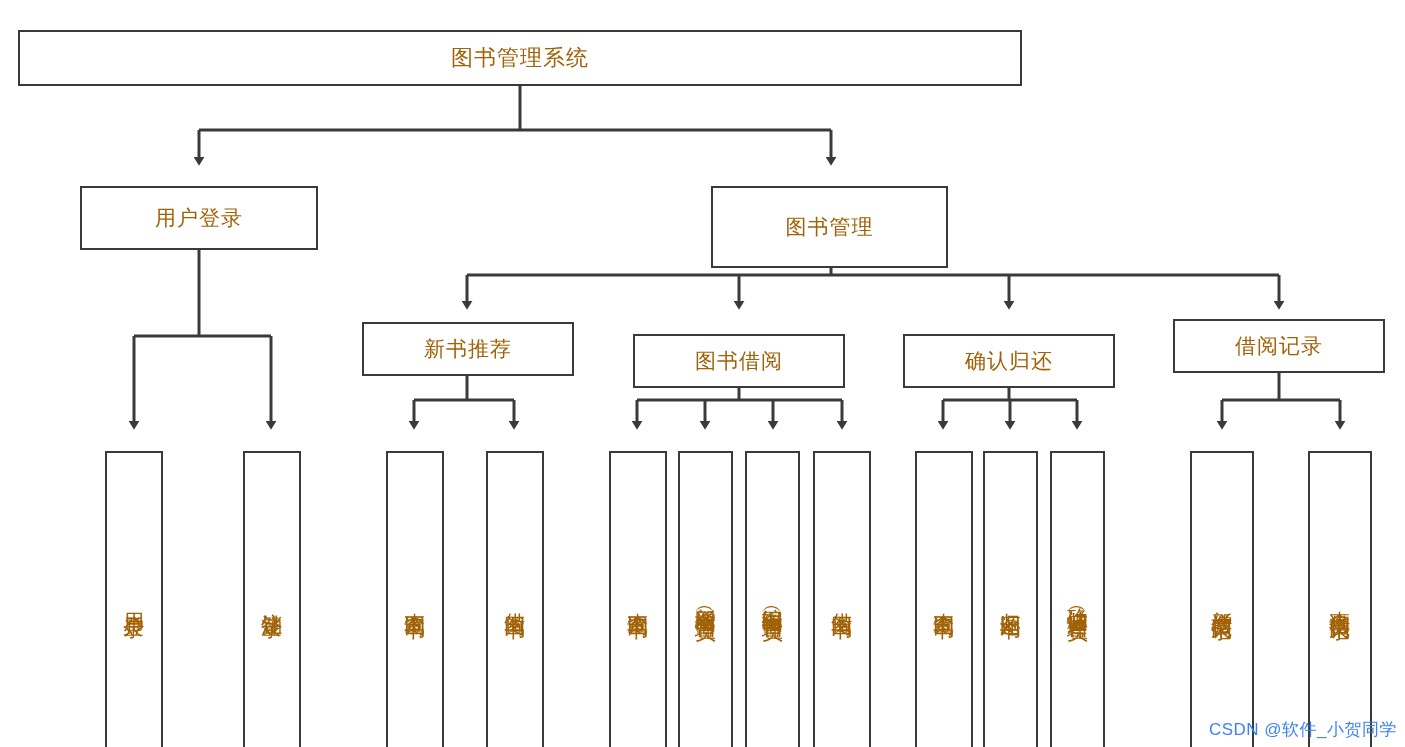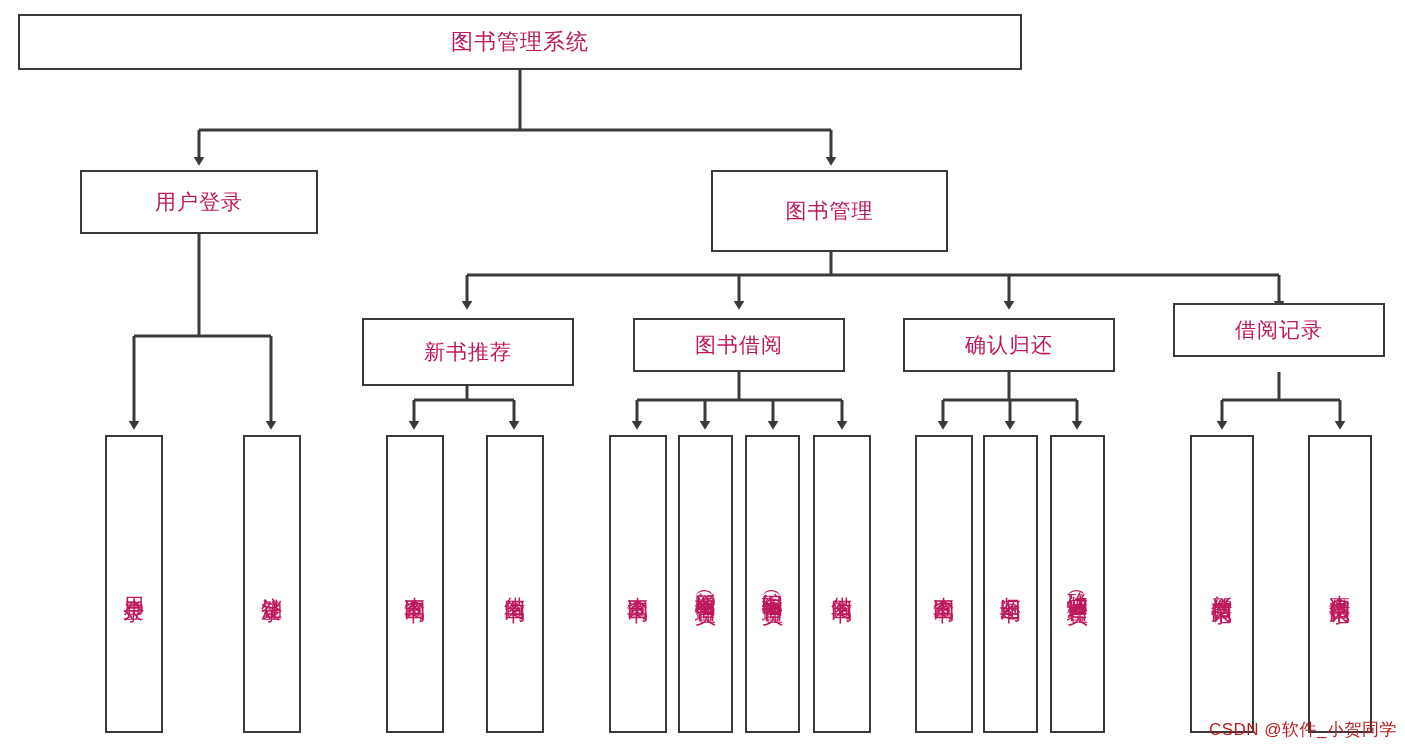--- a/index.html
+++ b/index.html
@@ -27,21 +27,22 @@
     pointer-events: none;
   }
   .node {
     position: absolute;
     box-sizing: border-box;
     background: #ffffff;
     border: 2px solid #3a3a3a;
     display: flex;
     align-items: center;
     justify-content: center;
-    color: #be185d;
+    color: #a16207;
+    margin-top: 16px;
   }
   .node.horiz {
     font-size: 21px;
     letter-spacing: 1px;
     line-height: 1.2;
   }
   .node.vert {
     font-size: 21px;
     line-height: 1.22;
     letter-spacing: 2px;
@@ -54,21 +55,21 @@
     max-height: 100%;
   }
   .node.root {
     font-size: 22px;
   }
   #watermark {
     position: absolute;
     right: 8px;
     bottom: 6px;
     font-size: 17px;
-    color: #b91c1c;
+    color: #3b82f6;
     letter-spacing: 0.5px;
     white-space: nowrap;
     user-select: none;
   }
 </style>
 </head>
 <body>
 
 <div id="diagram-root">
 
@@ -126,21 +127,21 @@
     <span>图书管理系统</span>
   </div>
 
   <div class="node horiz" style="left:80px; top:170px; width:238px; height:64px;">
     <span>用户登录</span>
   </div>
   <div class="node horiz" style="left:711px; top:170px; width:237px; height:82px;">
     <span>图书管理</span>
   </div>
 
-  <div class="node horiz" style="left:362px; top:318px; width:212px; height:68px;">
+  <div class="node horiz" style="left:362px; top:306px; width:212px; height:54px;">
     <span>新书推荐</span>
   </div>
   <div class="node horiz" style="left:633px; top:318px; width:212px; height:54px;">
     <span>图书借阅</span>
   </div>
   <div class="node horiz" style="left:903px; top:318px; width:212px; height:54px;">
     <span>确认归还</span>
   </div>
   <div class="node horiz" style="left:1173px; top:303px; width:212px; height:54px;">
     <span>借阅记录</span>

